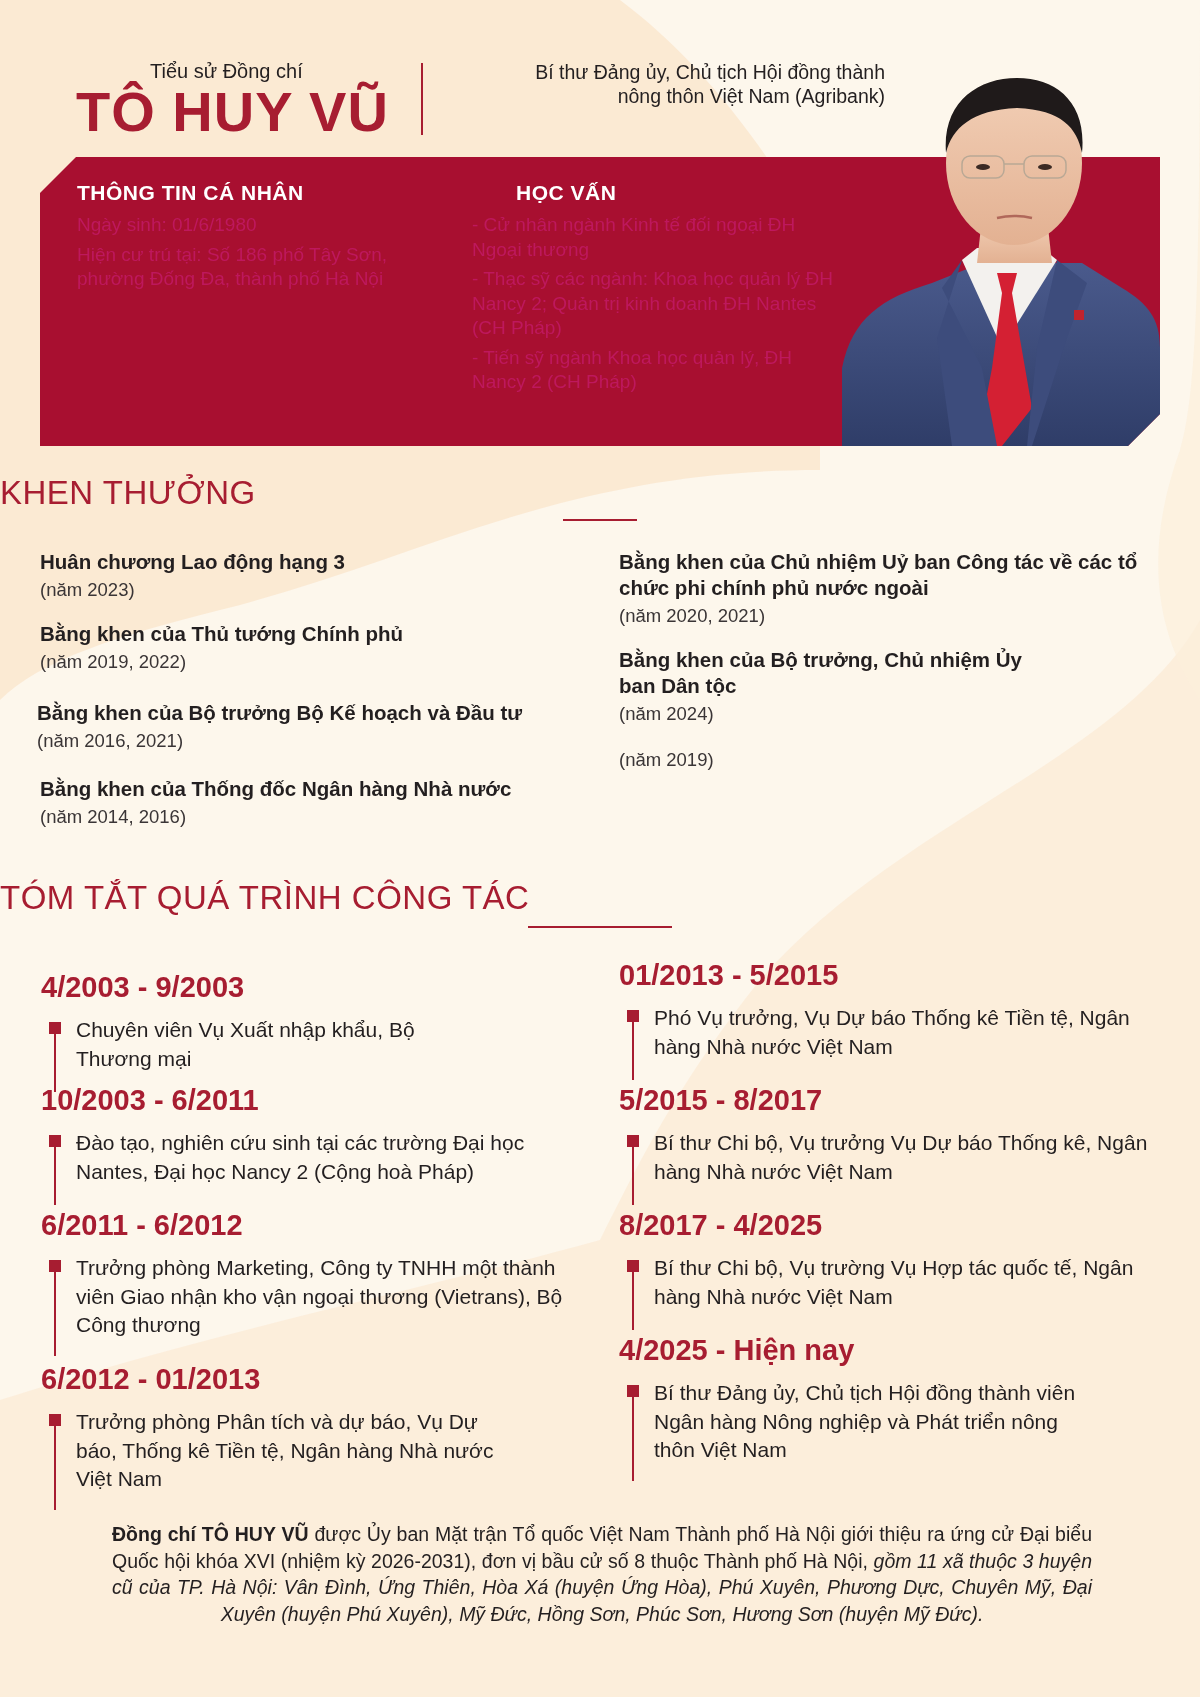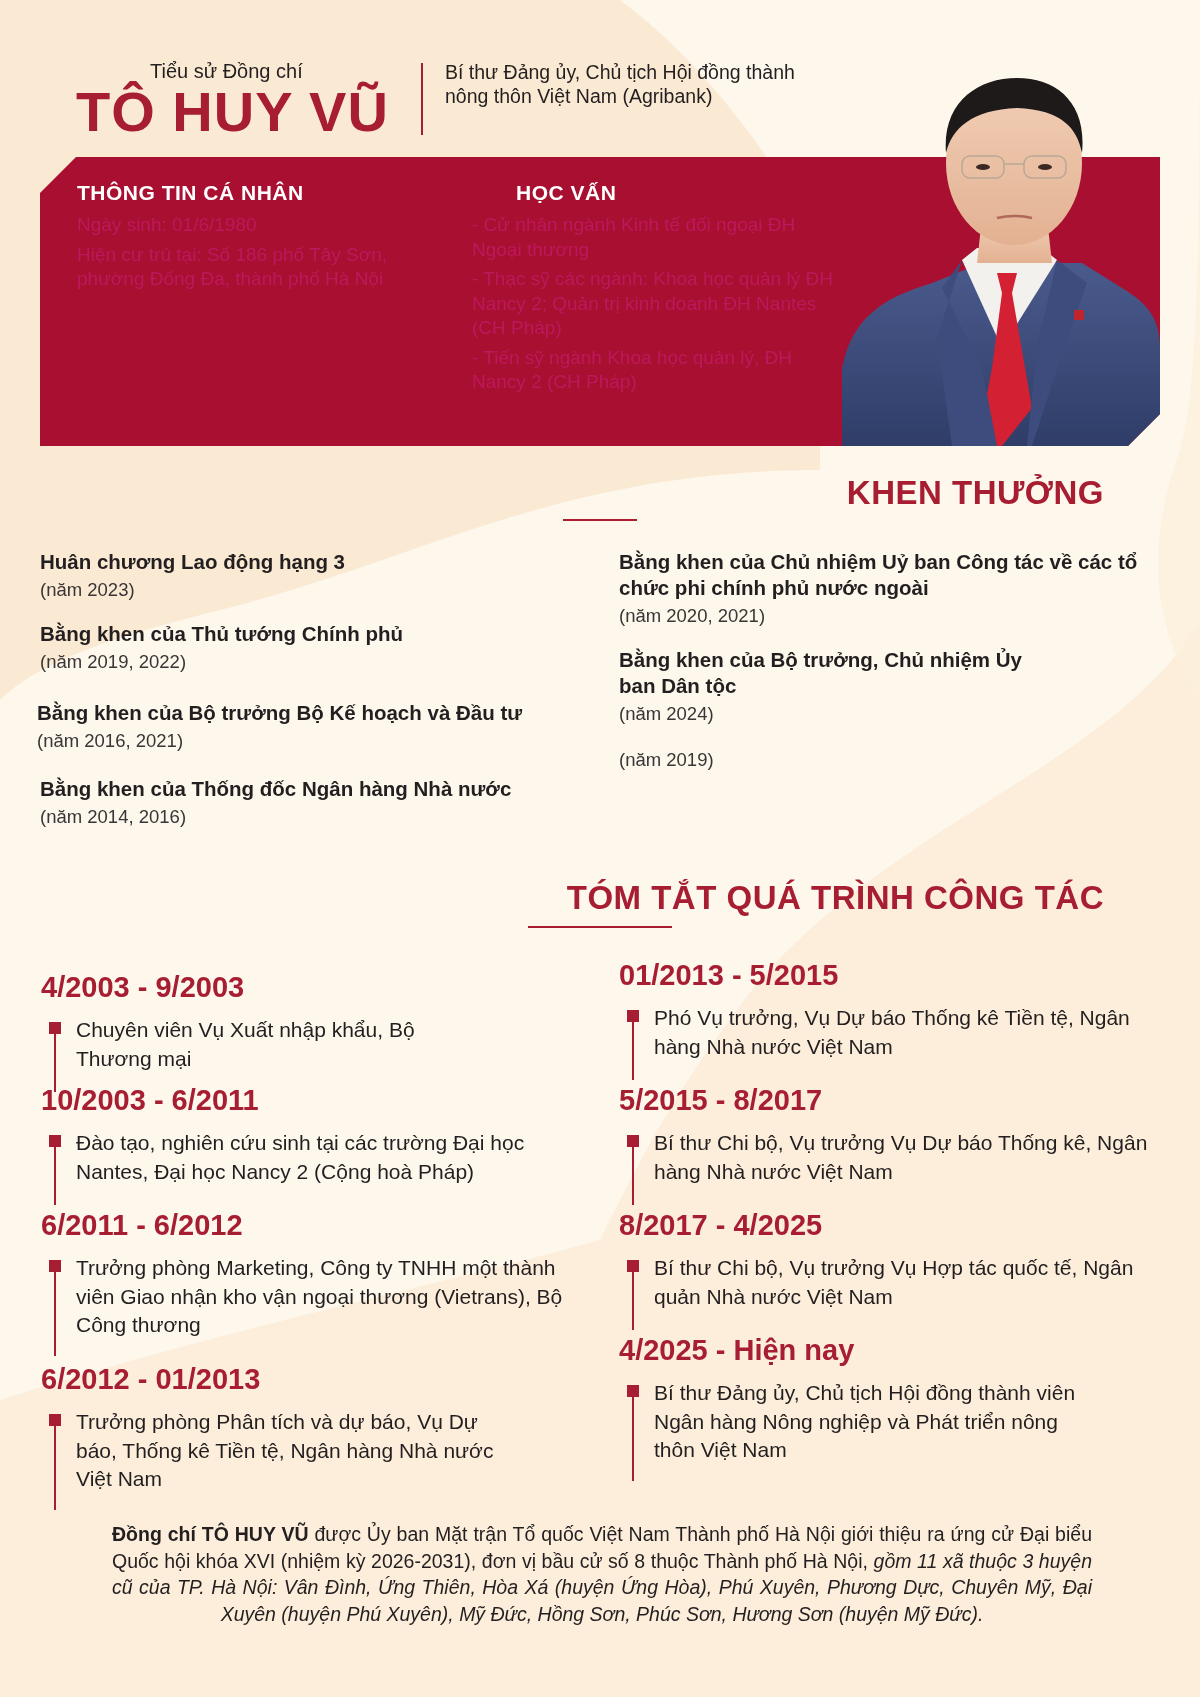--- a/index.html
+++ b/index.html
@@ -11,21 +11,21 @@
     font-family: "Liberation Sans", "DejaVu Sans", sans-serif;
     color: #231f20;
   }
   .bg-blob { position: absolute; z-index: 0; }
   .abs { position: absolute; z-index: 2; }
 
   
   .subtitle { left: 150px; top: 60px; font-size: 20px; color: #231f20; }
   .name { left: 76px; top: 84px; font-size: 56px; font-weight: bold; color: #a71d31; letter-spacing: 1px; line-height: 56px; }
   .header-divider { left: 421px; top: 63px; width: 2px; height: 72px; background: #a71d31; }
-  .position { left: 445px; top: 60px; width: 440px; font-size: 19.5px; line-height: 24px; color: #231f20; }
+  .position { left: 445px; top: 60px; width: 440px; font-size: 19.5px; line-height: 24px; color: #231f20; text-align: right; }
 
   
   .info-box {
     left: 40px; top: 157px; width: 1120px; height: 289px;
     background: #a80f30;
     clip-path: polygon(36px 0, 100% 0, 100% calc(100% - 32px), calc(100% - 32px) 100%, 0 100%, 0 36px);
     z-index: 1;
   }
   .box-heading { font-size: 21px; font-weight: bold; color: #ffffff; letter-spacing: 0.5px; }
   .box-text { font-size: 19px; line-height: 24.5px; color: #be185d; }
@@ -34,21 +34,21 @@
   .personal .box-text p { margin-bottom: 5px; }
   .education { left: 472px; top: 181px; width: 370px; }
   .education .box-heading { margin-bottom: 8px; margin-left: 44px; }
   .education .box-text p { margin-bottom: 5px; }
 
   
   .portrait { left: 842px; top: 48px; width: 318px; height: 398px; z-index: 3; overflow: hidden;
     clip-path: polygon(0 0, 100% 0, 100% calc(100% - 32px), calc(100% - 32px) 100%, 0 100%); }
 
   
-  .section-title { font-size: 33px; font-weight: bold; color: #a71d31; text-align: right; width: 1104px; left: 0; letter-spacing: 0.5px; }
+  .section-title { font-size: 33px; font-weight: normal; color: #a71d31; text-align: left; width: 1104px; left: 0; letter-spacing: 0.5px; }
   .section-underline { height: 2px; background: #a71d31; }
 
   
   .award { width: 560px; }
   .award-title { font-size: 20.5px; font-weight: bold; line-height: 26px; color: #231f20; }
   .award-years { font-size: 18.5px; line-height: 26px; color: #3a3536; margin-top: 2px; }
 
   
   .tl-item { width: 560px; }
   .tl-date { font-size: 29px; font-weight: bold; color: #a71d31; line-height: 34px; }
@@ -220,21 +220,21 @@
     <span class="tl-marker"></span>
     <span class="tl-line" style="height:62px;"></span>
     <div class="tl-text" style="width:540px;">Bí thư Chi bộ, Vụ trưởng Vụ Dự báo Thống kê, Ngân hàng Nhà nước Việt Nam</div>
   </div>
 </div>
 <div class="abs tl-item" style="left:619px;top:1208px;">
   <div class="tl-date">8/2017 - 4/2025</div>
   <div class="tl-body">
     <span class="tl-marker"></span>
     <span class="tl-line" style="height:62px;"></span>
-    <div class="tl-text" style="width:500px;">Bí thư Chi bộ, Vụ trưởng Vụ Hợp tác quốc tế, Ngân quản Nhà nước Việt Nam</div>
+    <div class="tl-text" style="width:500px;">Bí thư Chi bộ, Vụ trường Vụ Hợp tác quốc tế, Ngân hàng Nhà nước Việt Nam</div>
   </div>
 </div>
 <div class="abs tl-item" style="left:619px;top:1333px;">
   <div class="tl-date">4/2025 - Hiện nay</div>
   <div class="tl-body">
     <span class="tl-marker"></span>
     <span class="tl-line" style="height:88px;"></span>
     <div class="tl-text" style="width:440px;">Bí thư Đảng ủy, Chủ tịch Hội đồng thành viên Ngân hàng Nông nghiệp và Phát triển nông thôn Việt Nam</div>
   </div>
 </div>

